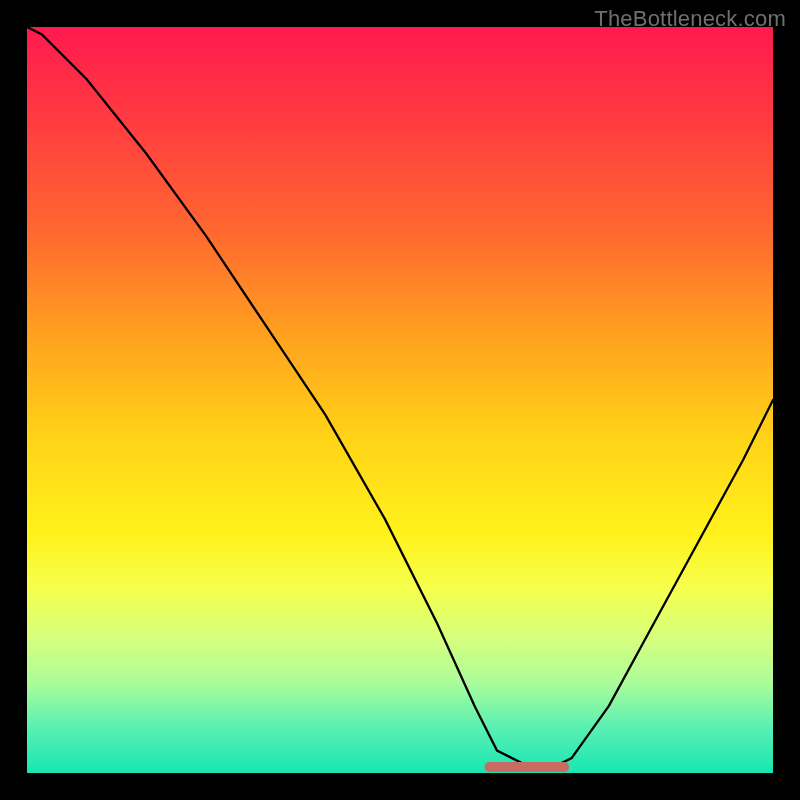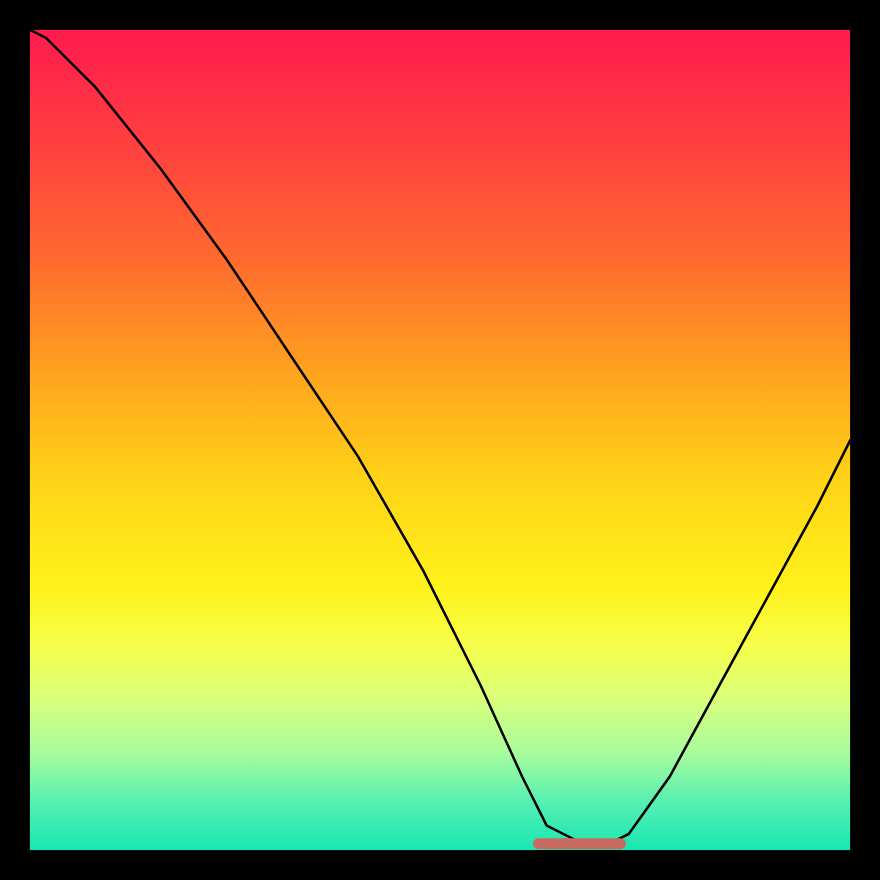--- a/index.html
+++ b/index.html
@@ -69,20 +69,21 @@
     fill: none;
     stroke: #c96a63;
     stroke-width: 10;
     stroke-linecap: round;
   }
 </style>
 </head>
 <body>
 
 <div class="frame">
+  <div class="attribution">TheBottleneck.com</div>
 
   <div class="plot">
     <div class="gradient-bg"></div>
     <svg class="overlay" viewBox="0 0 746 746" preserveAspectRatio="none">
       <path class="curve" d="M0.0 0.0 L14.9 7.5 L59.7 52.2 L119.4 126.8 L179.0 208.9 L238.7 298.4 L298.4 387.9 L358.1 492.4 L410.3 596.8 L447.6 678.9 L470.0 723.6 L499.8 738.5 L529.7 738.5 L544.6 731.1 L581.9 678.9 L626.6 596.8 L671.4 514.7 L716.2 432.7 L746.0 373.0"></path>
       <line class="flat-mark" x1="462.5" x2="537.1" y1="740.0" y2="740.0"></line>
     </svg>
   </div>
 </div>
 

